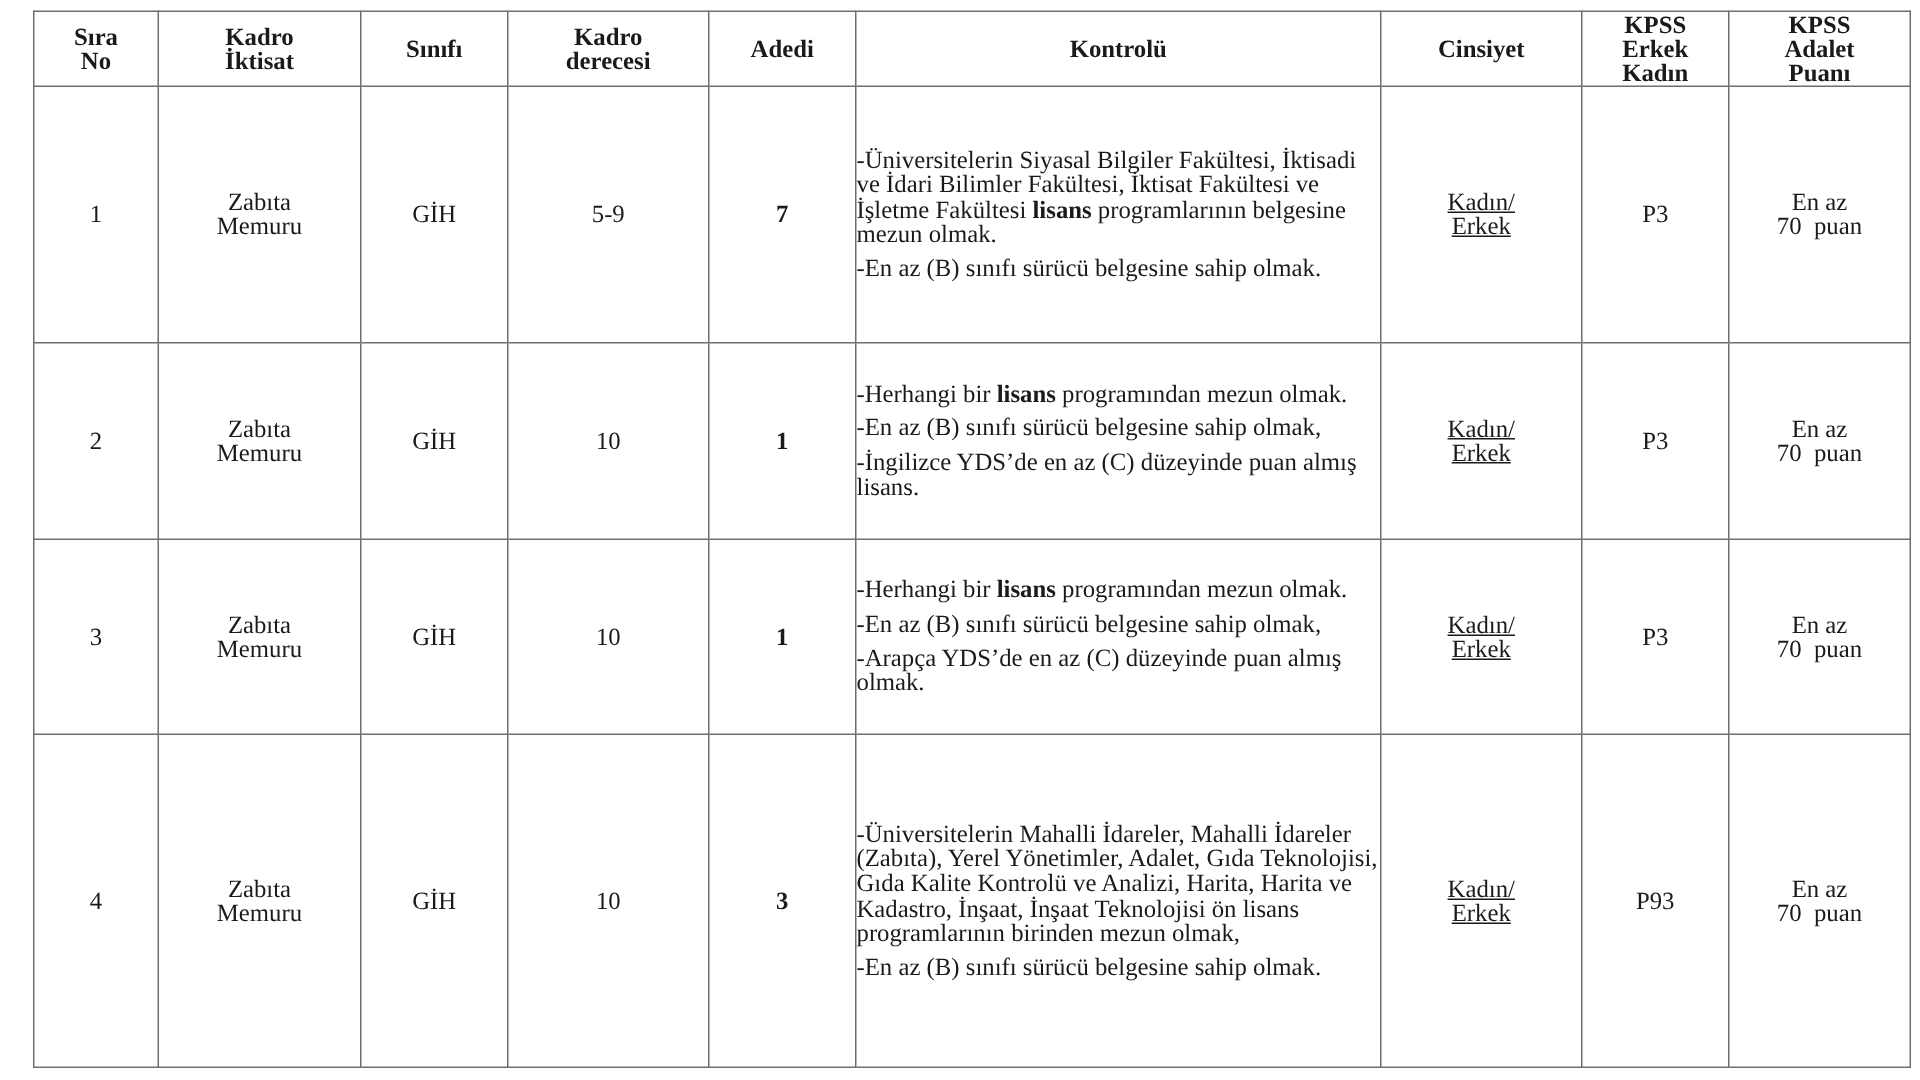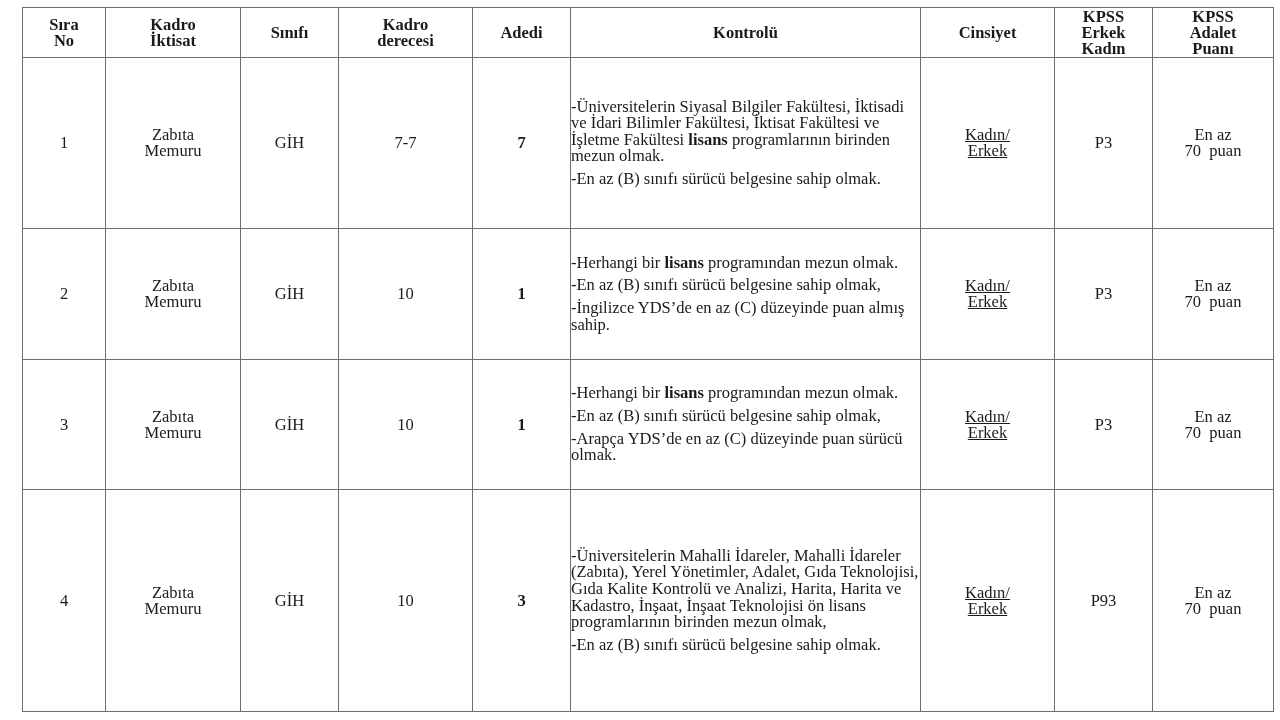--- a/index.html
+++ b/index.html
@@ -48,57 +48,57 @@
       <th><span>KPSS</span><br><span>Erkek</span><br><span>Kadın</span></th>
       <th><span>KPSS</span><br><span>Adalet</span><br><span>Puanı</span></th>
     </tr>
   </thead>
   <tbody>
 
     <tr class="r1">
       <td class="c">1</td>
       <td class="c"><span>Zabıta</span><br><span>Memuru</span></td>
       <td class="c">GİH</td>
-      <td class="c">7-7</td>
+      <td class="c">5-9</td>
       <td class="c b">7</td>
       <td class="n">
-        <p><span>-Üniversitelerin Siyasal Bilgiler Fakültesi, İktisadi ve İdari Bilimler Fakültesi, İktisat Fakültesi ve İşletme Fakültesi </span><b>lisans</b><span> programlarının birinden mezun olmak.</span></p>
+        <p><span>-Üniversitelerin Siyasal Bilgiler Fakültesi, İktisadi ve İdari Bilimler Fakültesi, İktisat Fakültesi ve İşletme Fakültesi </span><b>lisans</b><span> programlarının belgesine mezun olmak.</span></p>
         <p><span>-En az (B) sınıfı sürücü belgesine sahip olmak.</span></p>
       </td>
       <td class="c lh2"><span>Kadın/</span><br><span>Erkek</span></td>
       <td class="c">P3</td>
       <td class="c"><span>En az</span><br><span style="white-space:pre">70  puan</span></td>
     </tr>
 
     <tr class="r2">
       <td class="c">2</td>
       <td class="c"><span>Zabıta</span><br><span>Memuru</span></td>
       <td class="c">GİH</td>
       <td class="c">10</td>
       <td class="c b">1</td>
       <td class="n">
         <p><span>-Herhangi bir </span><b>lisans</b><span> programından mezun olmak.</span></p>
         <p><span>-En az (B) sınıfı sürücü belgesine sahip olmak,</span></p>
-        <p><span>-İngilizce YDS’de en az (C) düzeyinde puan almış sahip.</span></p>
+        <p><span>-İngilizce YDS’de en az (C) düzeyinde puan almış lisans.</span></p>
       </td>
       <td class="c lh2"><span>Kadın/</span><br><span>Erkek</span></td>
       <td class="c">P3</td>
       <td class="c"><span>En az</span><br><span style="white-space:pre">70  puan</span></td>
     </tr>
 
     <tr class="r3">
       <td class="c">3</td>
       <td class="c"><span>Zabıta</span><br><span>Memuru</span></td>
       <td class="c">GİH</td>
       <td class="c">10</td>
       <td class="c b">1</td>
       <td class="n">
         <p><span>-Herhangi bir </span><b>lisans</b><span> programından mezun olmak.</span></p>
         <p><span>-En az (B) sınıfı sürücü belgesine sahip olmak,</span></p>
-        <p><span>-Arapça YDS’de en az (C) düzeyinde puan sürücü olmak.</span></p>
+        <p><span>-Arapça YDS’de en az (C) düzeyinde puan almış olmak.</span></p>
       </td>
       <td class="c lh2"><span>Kadın/</span><br><span>Erkek</span></td>
       <td class="c">P3</td>
       <td class="c"><span>En az</span><br><span style="white-space:pre">70  puan</span></td>
     </tr>
 
     <tr class="r4">
       <td class="c">4</td>
       <td class="c"><span>Zabıta</span><br><span>Memuru</span></td>
       <td class="c">GİH</td>

